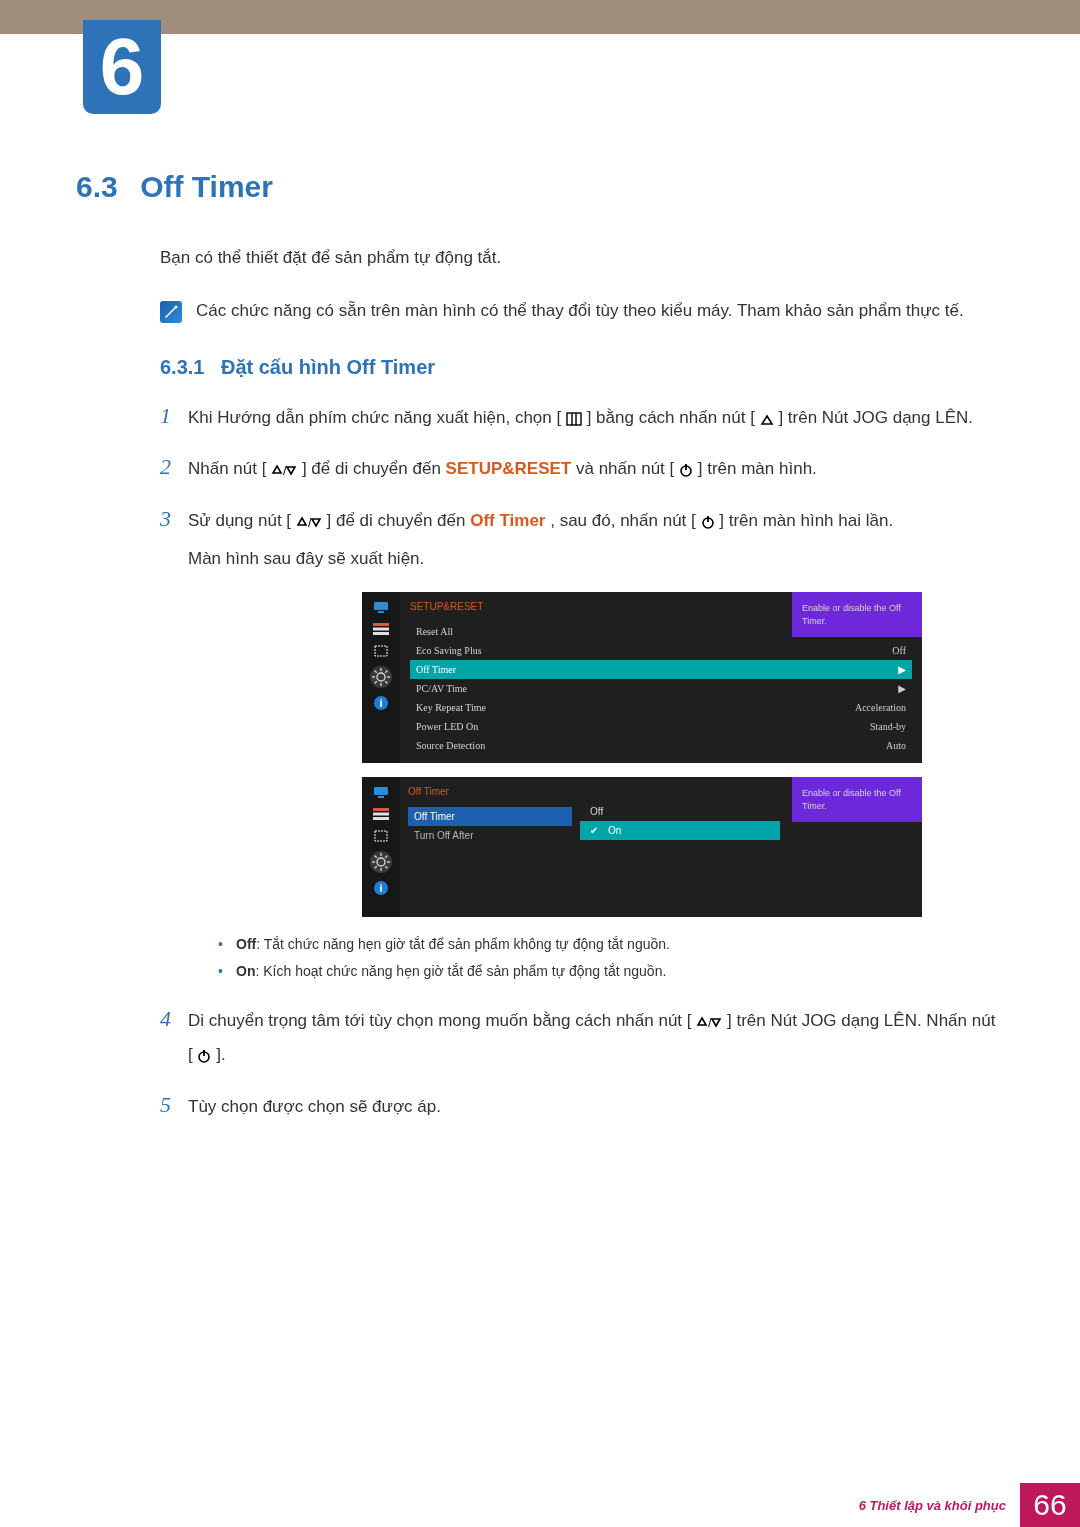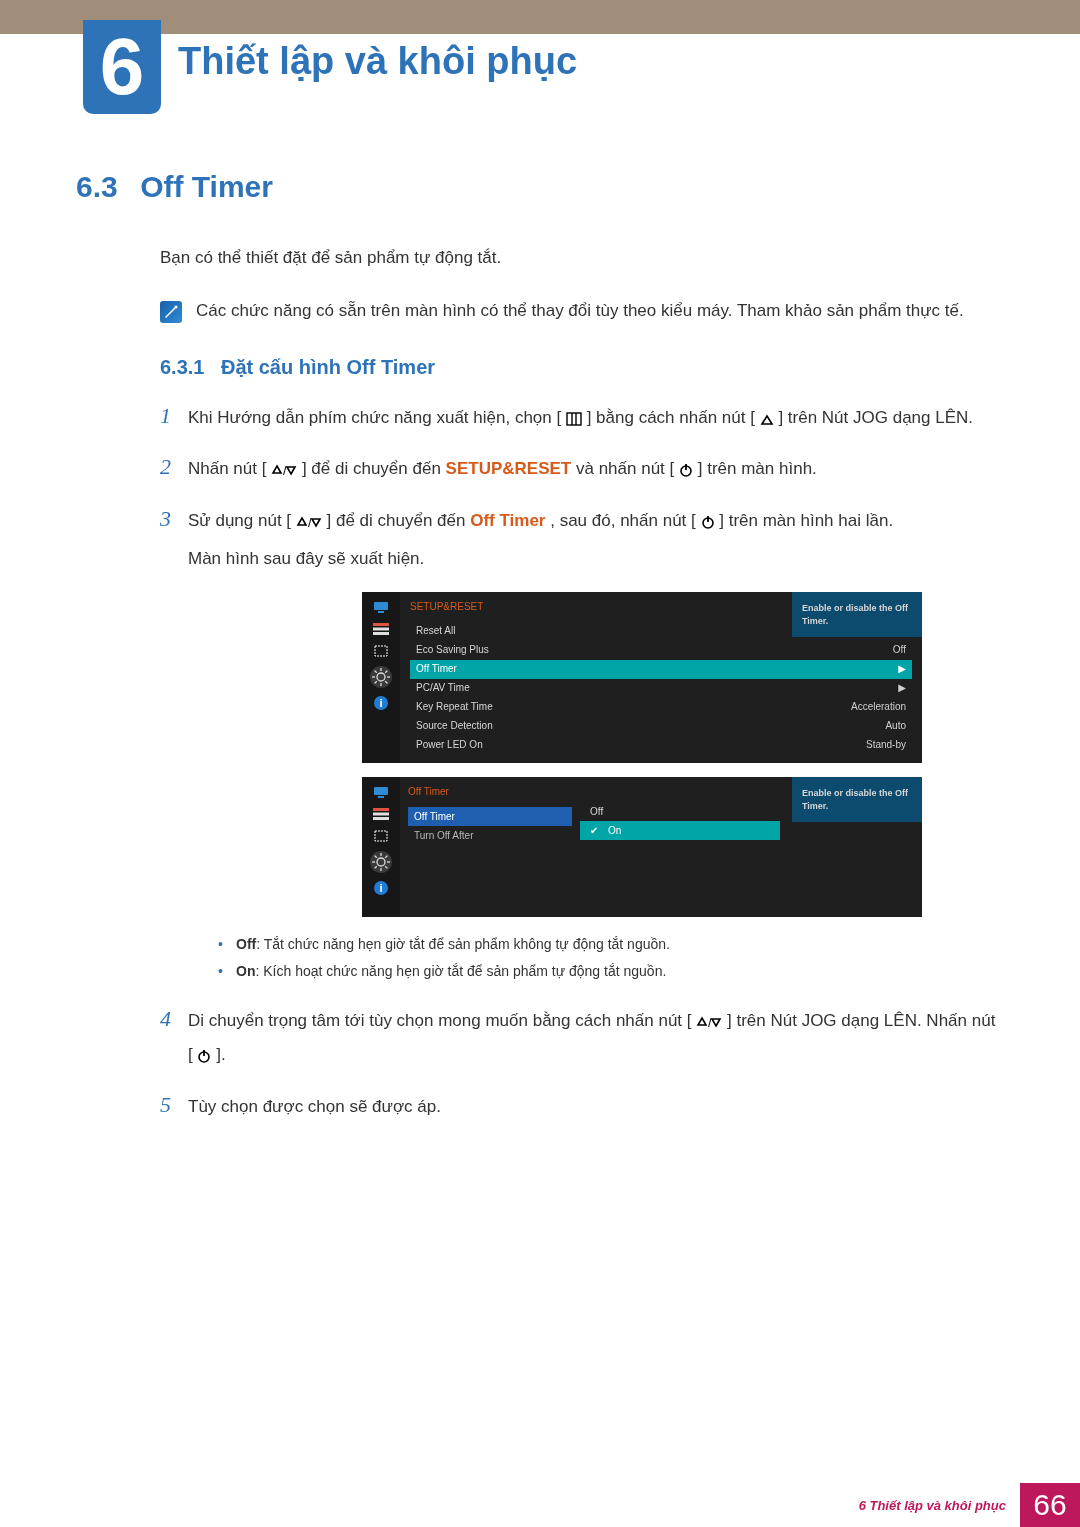--- a/index.html
+++ b/index.html
@@ -38,26 +38,26 @@
 
   .inline-icon { display: inline-block; vertical-align: -3px; }
 
   .osd-wrap { margin: 18px 0 10px 174px; }
   .osd { width: 560px; background: #1f1f1f; display: flex; position: relative; font-size: 10px; color: #ddd; }
   .osd-left { width: 38px; background: #171717; display: flex; flex-direction: column; align-items: center; padding: 8px 0; gap: 8px; }
   .osd-icn { width: 18px; height: 14px; display: flex; align-items: center; justify-content: center; color: #fff; }
   .osd-icn.gear { width: 22px; height: 22px; background: #3a3a3a; border-radius: 50%; }
   .osd-main { flex: 1; padding: 6px 10px 8px 10px; position: relative; }
   .osd-title { color: #d85a1a; font-size: 10px; margin-bottom: 6px; }
-  .osd-row { display: flex; align-items: flex-start; height: 19px; padding: 0 6px; color: #d6d6d6; }
+  .osd-row { display: flex; align-items: flex-end; height: 19px; padding: 0 6px; color: #d6d6d6; font-family: Liberation Serif, serif; }
   .osd-row .lbl { flex: 1; }
   .osd-row .val { width: 78px; text-align: right; color: #cfcfcf; }
   .osd-row.selected { background: #00a5a8; color: #fff; }
   .osd-row.selected .val { color: #fff; }
-  .osd-tip { position: absolute; right: 0; top: 0; width: 130px; padding: 10px 10px; background: #0c4a6e; color: #d6d6d6; font-size: 9px; line-height: 1.4; font-weight: bold; }
+  .osd-tip { position: absolute; right: 0; top: 0; width: 130px; padding: 10px 10px; background: #6d28d9; color: #d6d6d6; font-size: 9px; line-height: 1.4; }
 
   .osd2-main { flex: 1; display: flex; }
   .osd2-left { width: 180px; padding: 6px 8px 8px 8px; }
   .osd2-title { color: #d85a1a; font-size: 10px; margin-bottom: 6px; }
   .osd2-row { height: 19px; display: flex; align-items: center; padding: 0 6px; color: #b8b8b8; }
   .osd2-row.sel { background: #1f5fb0; color: #fff; }
   .osd2-right { width: 200px; padding: 6px 0 8px 0; }
   .osd2-title2 { height: 19px; }
   .osd2-opt { height: 19px; display: flex; align-items: center; padding: 0 10px; color: #d6d6d6; }
   .osd2-opt.sel { background: #00a5a8; color: #fff; }
@@ -71,21 +71,20 @@
   .footer-label { display: flex; align-items: center; padding: 0 14px; color: #be185d; font-weight: 700; font-size: 13px; font-style: italic; }
   .footer-pagenum { width: 60px; background: #be185d; color: #fff; font-size: 30px; display: flex; align-items: center; justify-content: center; }
 
 </style>
 </head>
 <body>
 
 <div class="page">
   <div class="top-band"></div>
   <div class="chapter-tab">6</div>
-  <div class="chapter-title">Thiết lập và khôi phục</div>
 
   <div class="content">
     <div class="section-header">
       <span class="sec-num">6.3</span>
       <span class="sec-title">Off Timer</span>
     </div>
 
     <p class="body-text">Bạn có thể thiết đặt để sản phẩm tự động tắt.</p>
 
     <div class="note-row">
@@ -226,26 +225,26 @@
                   </div>
                   <div class="osd-row">
                     <span class="lbl">PC/AV Time</span>
                     <span class="val">▶</span>
                   </div>
                   <div class="osd-row">
                     <span class="lbl">Key Repeat Time</span>
                     <span class="val">Acceleration</span>
                   </div>
                   <div class="osd-row">
+                    <span class="lbl">Power LED On</span>
+                    <span class="val">Stand-by</span>
+                  </div>
+                  <div class="osd-row">
                     <span class="lbl">Source Detection</span>
                     <span class="val">Auto</span>
-                  </div>
-                  <div class="osd-row">
-                    <span class="lbl">Power LED On</span>
-                    <span class="val">Stand-by</span>
                   </div>
                 </div>
               <div class="osd-tip">Enable or disable the Off Timer.</div>
             </div>
           </div>
 
           <div class="osd-wrap" style="margin-top:14px;">
             <div class="osd" style="min-height:140px;">
               <div class="osd-left">
                 <div class="osd-icn">

